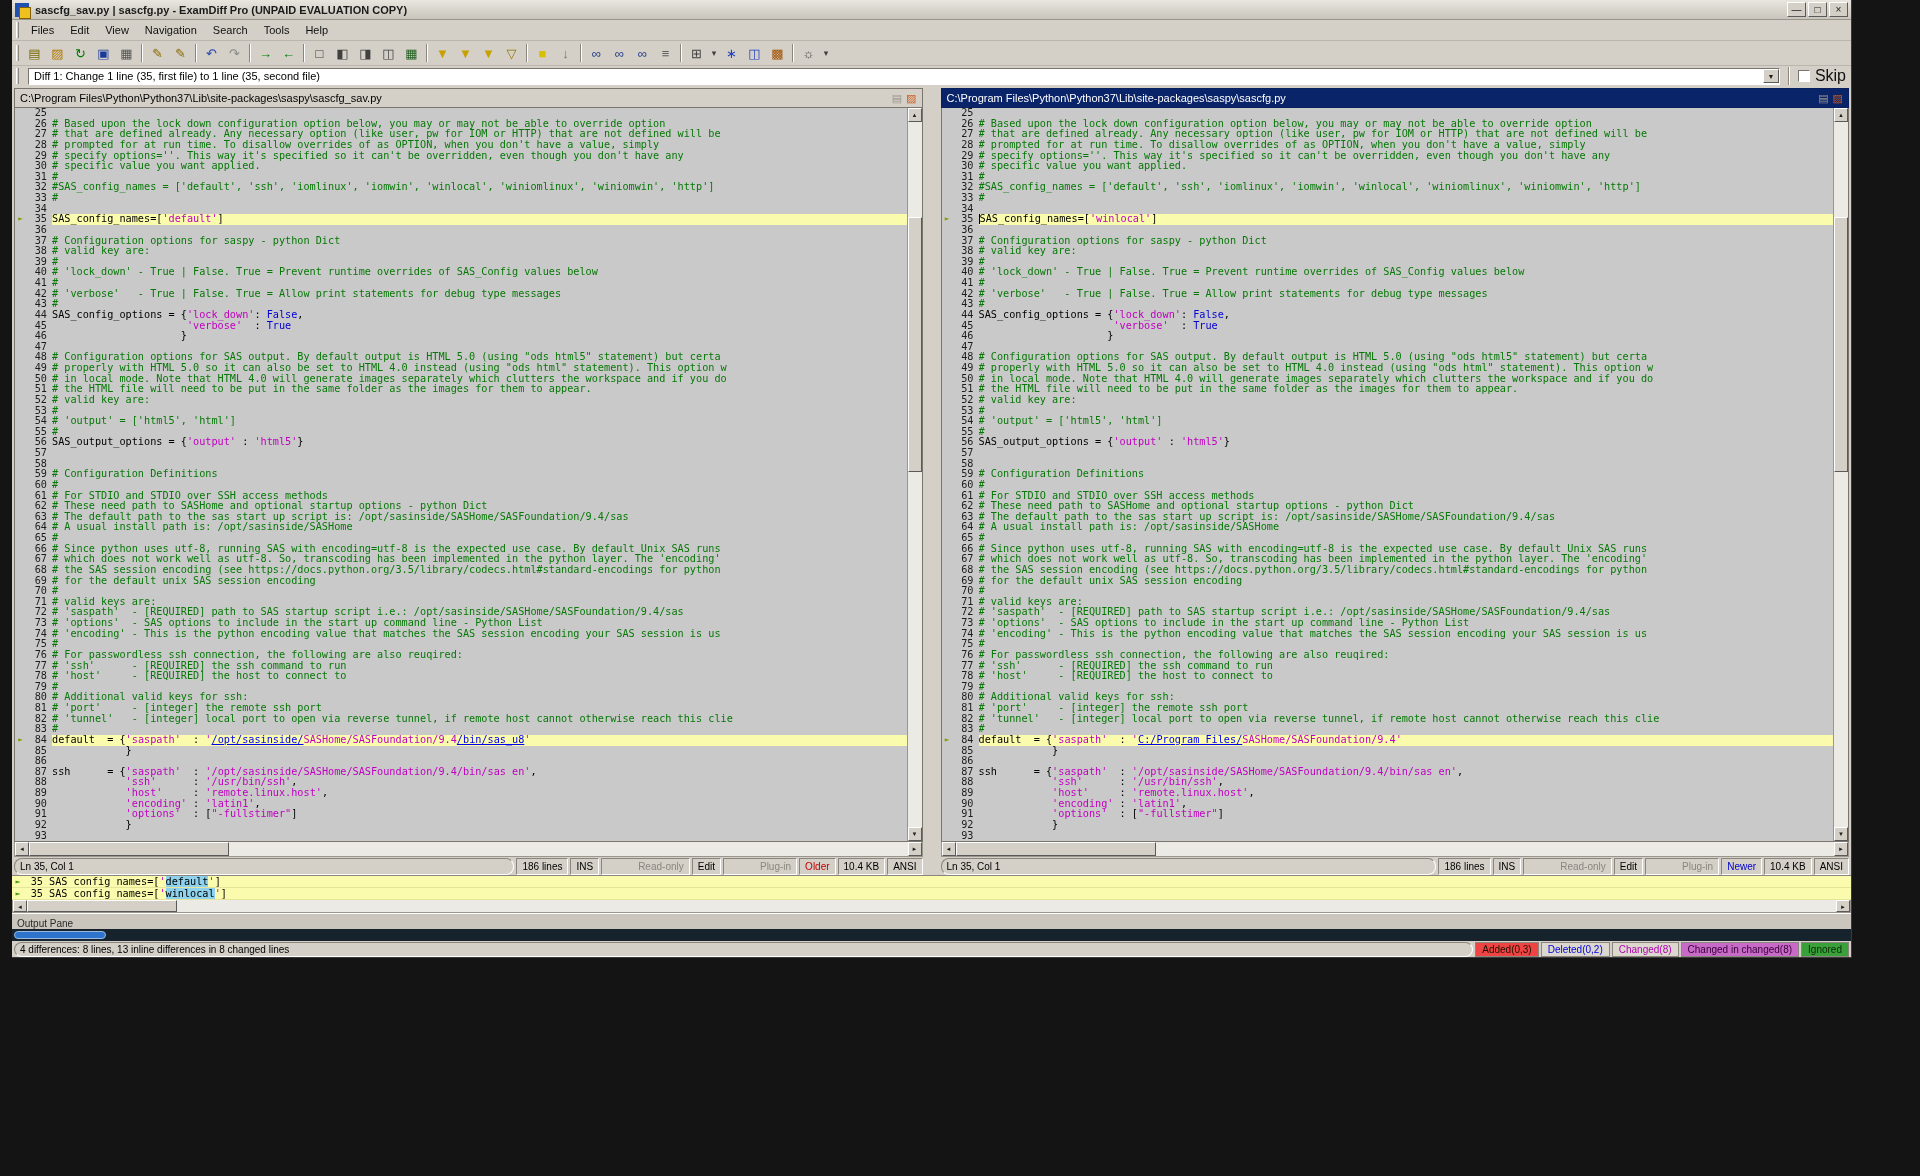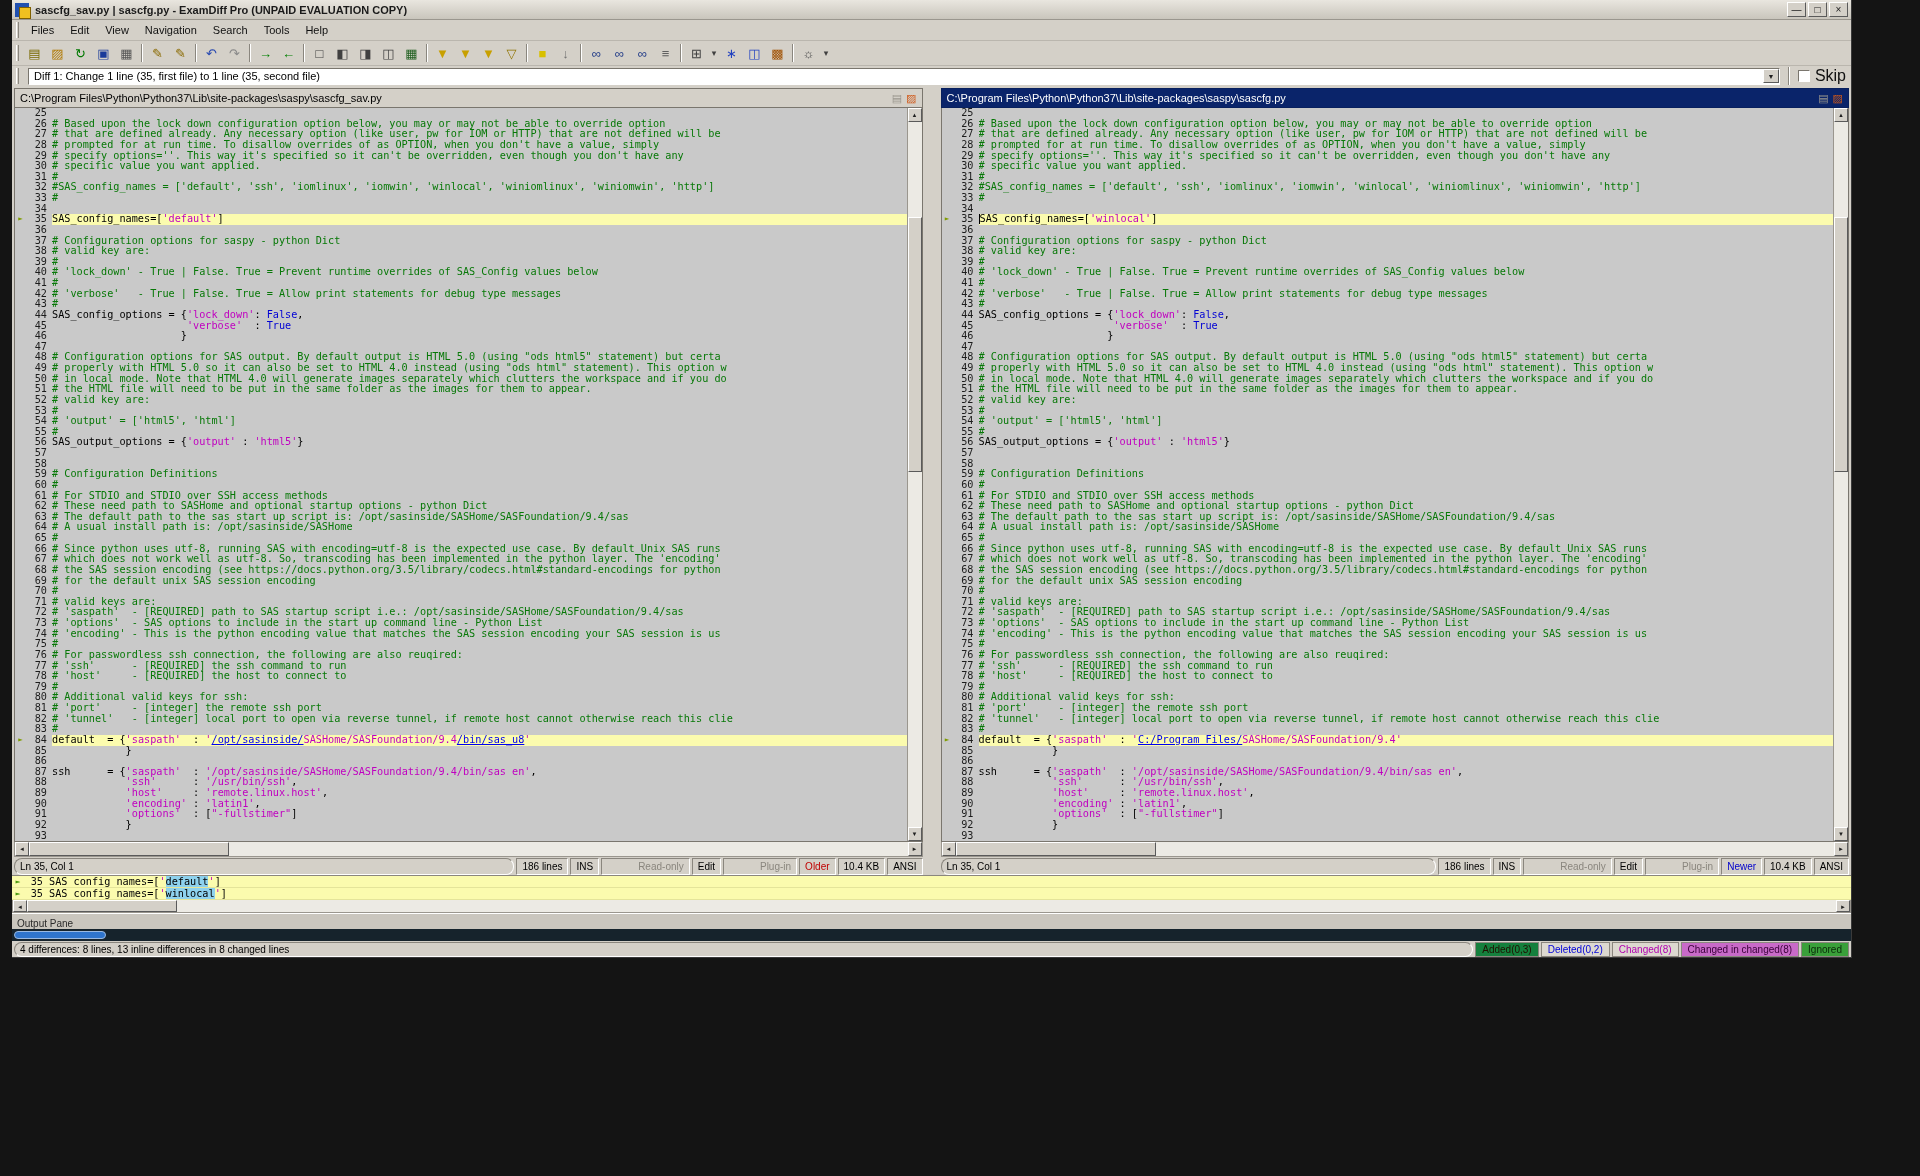--- a/index.html
+++ b/index.html
@@ -436,20 +436,20 @@
 
   <div class="output-caption">
     <span>Output Pane</span>
   </div>
   <div class="output-strip">
     <div class="pill"></div>
   </div>
 
   <div class="statusbar">
     <div class="ps-cell flex">4 differences: 8 lines, 13 inline differences in 8 changed lines</div>
-  <div class="badge" style="background: #15803d; color: rgb(32, 16, 0);">Added(0,3)</div>
+  <div class="badge" style="background: #ef4444; color: rgb(32, 16, 0);">Added(0,3)</div>
       <div class="badge" style="background: rgb(220, 216, 208); color: rgb(0, 0, 216);">Deleted(0,2)</div>
       <div class="badge" style="background: rgb(220, 216, 208); color: rgb(176, 0, 176);">Changed(8)</div>
       <div class="badge" style="background: rgb(200, 106, 200); color: rgb(58, 0, 58);">Changed in changed(8)</div>
       <div class="badge" style="background: rgb(58, 160, 58); color: rgb(10, 42, 10);">Ignored</div>
     </div>
 
 </div>
 
 </body></html>

